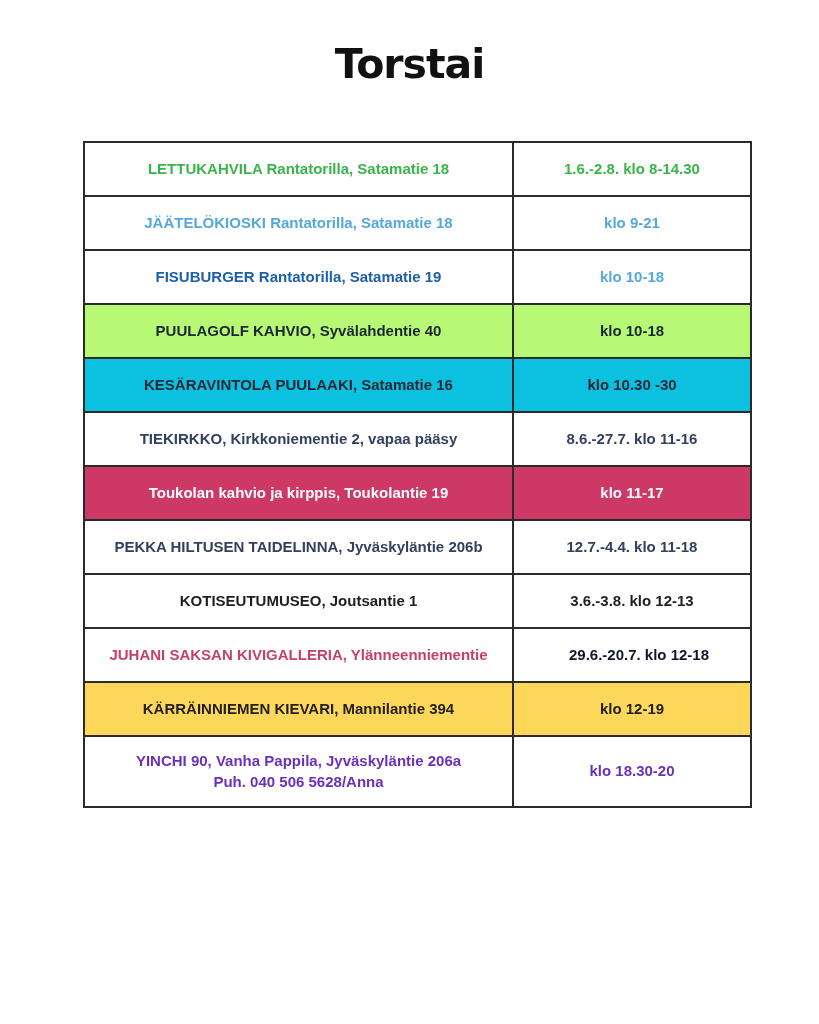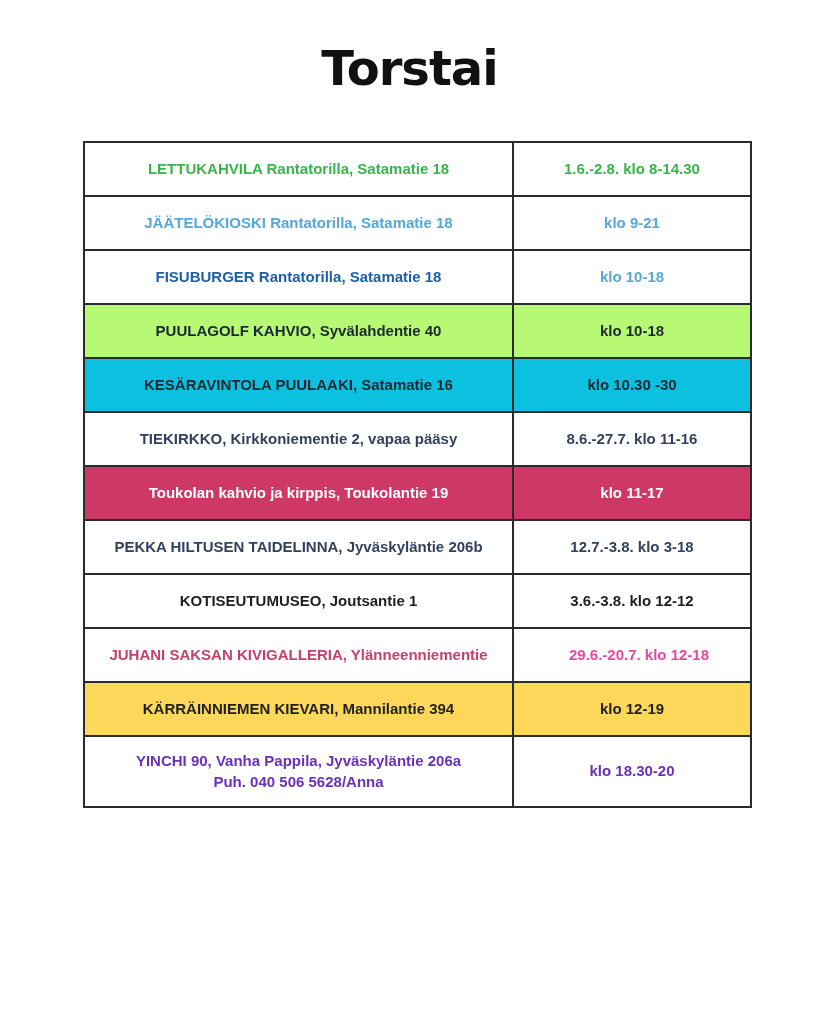--- a/index.html
+++ b/index.html
@@ -20,21 +20,21 @@
   }
   .title {
     margin: 0;
     position: absolute;
     top: 42px;
     left: 0;
     width: 100%;
     text-align: center;
     font-family: "DejaVu Sans", sans-serif;
     font-weight: bold;
-    font-size: 48px;
+    font-size: 41px;
     line-height: 1.1;
     letter-spacing: -1px;
     color: #111111;
   }
   table.schedule {
     position: absolute;
     left: 83px;
     top: 141px;
     width: 667px;
     border-collapse: collapse;
@@ -77,21 +77,21 @@
         <tr style="background: rgb(255, 255, 255);">
           <td class="cell" style="color: rgb(86, 168, 219);">
             <div>JÄÄTELÖKIOSKI Rantatorilla, Satamatie 18</div>
           </td>
           <td class="cell" style="color: rgb(86, 168, 219);">
             <div>klo 9-21</div>
           </td>
         </tr>
         <tr style="background: rgb(255, 255, 255);">
           <td class="cell" style="color: rgb(29, 95, 169);">
-            <div>FISUBURGER Rantatorilla, Satamatie 18</div>
+            <div>FISUBURGER Rantatorilla, Satamatie 19</div>
           </td>
           <td class="cell" style="color: rgb(86, 168, 219);">
             <div>klo 10-18</div>
           </td>
         </tr>
         <tr style="background: rgb(183, 249, 116);">
           <td class="cell" style="color: rgb(28, 39, 51);">
             <div>PUULAGOLF KAHVIO, Syvälahdentie  40</div>
           </td>
           <td class="cell" style="color: rgb(28, 39, 51);">
@@ -120,36 +120,36 @@
           </td>
           <td class="cell" style="color: rgb(255, 255, 255);">
             <div>klo 11-17</div>
           </td>
         </tr>
         <tr style="background: rgb(255, 255, 255);">
           <td class="cell" style="color: rgb(51, 65, 94);">
             <div>PEKKA HILTUSEN TAIDELINNA, Jyväskyläntie 206b</div>
           </td>
           <td class="cell" style="color: rgb(51, 65, 94);">
-            <div>12.7.-3.8. klo 3-18</div>
+            <div>12.7.-4.4. klo 11-18</div>
           </td>
         </tr>
         <tr style="background: rgb(255, 255, 255);">
           <td class="cell" style="color: rgb(31, 31, 31);">
             <div>KOTISEUTUMUSEO, Joutsantie 1</div>
           </td>
           <td class="cell" style="color: rgb(31, 31, 31);">
-            <div>3.6.-3.8. klo 12-12</div>
+            <div>3.6.-3.8. klo 12-13</div>
           </td>
         </tr>
         <tr style="background: rgb(255, 255, 255);">
           <td class="cell" style="color: rgb(197, 64, 111);">
             <div>JUHANI SAKSAN KIVIGALLERIA, Ylänneenniementie</div>
           </td>
-          <td class="cell" style="color: #ec4899; padding-left: 24px;">
+          <td class="cell" style="color: #0f172a; padding-left: 24px;">
             <div>29.6.-20.7. klo 12-18</div>
           </td>
         </tr>
         <tr style="background: rgb(253, 215, 90);">
           <td class="cell" style="color: rgb(31, 31, 31);">
             <div>KÄRRÄINNIEMEN KIEVARI, Mannilantie 394</div>
           </td>
           <td class="cell" style="color: rgb(31, 31, 31);">
             <div>klo 12-19</div>
           </td>

